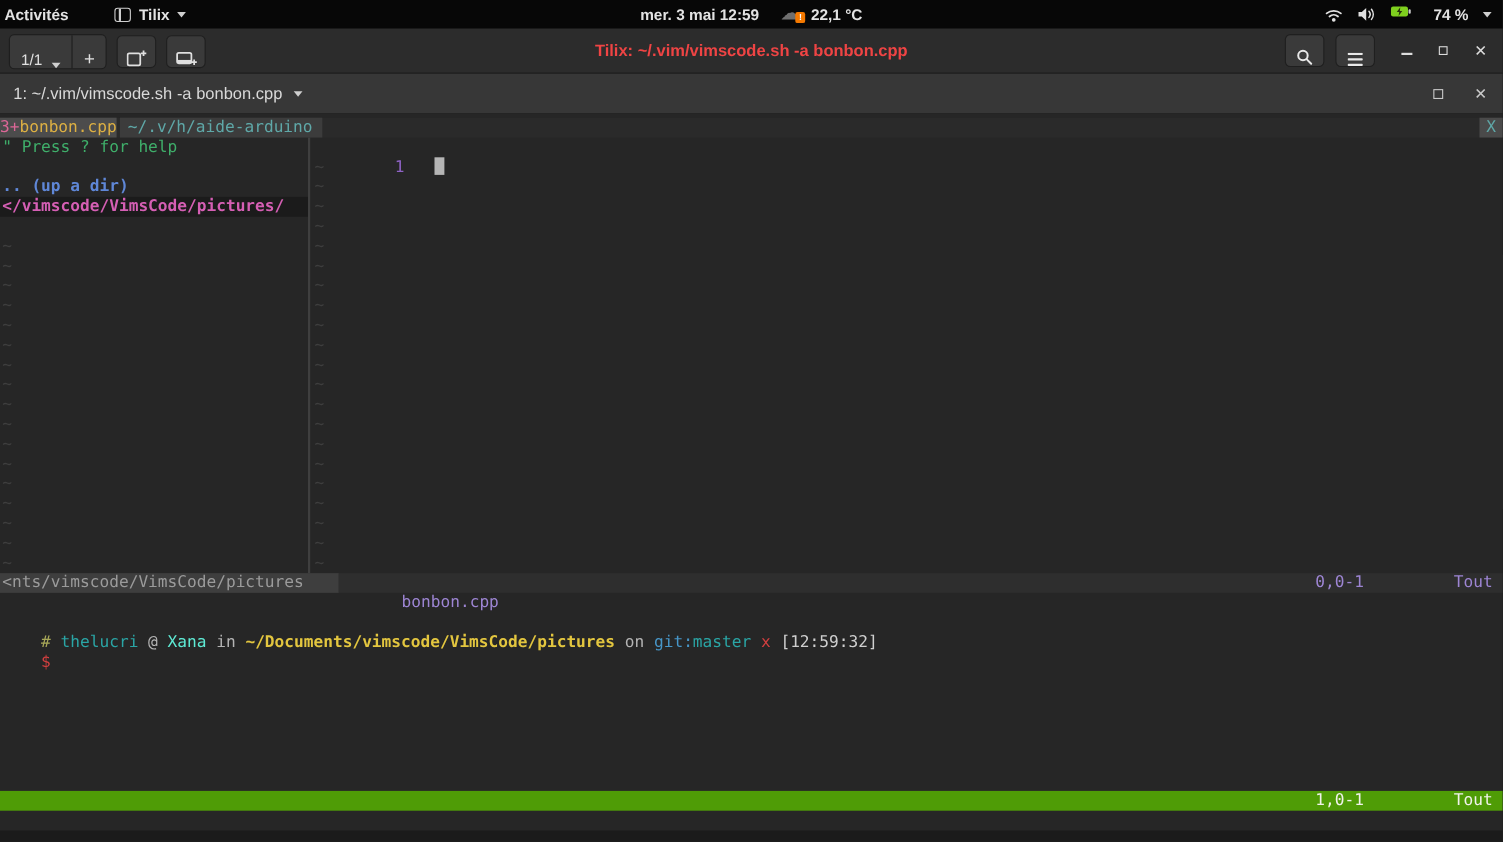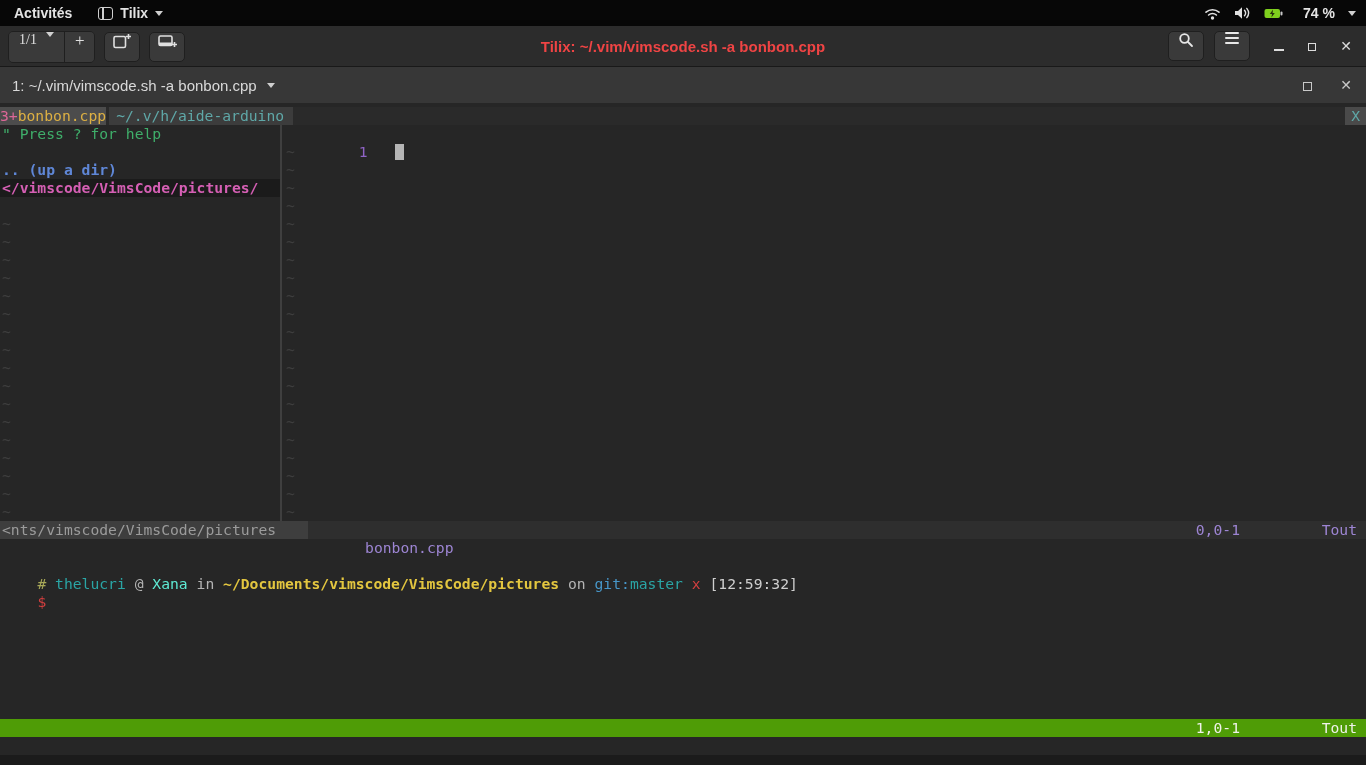--- a/index.html
+++ b/index.html
@@ -3,48 +3,48 @@
 <meta charset="utf-8">
 <style>
   * { margin:0; padding:0; box-sizing:border-box; }
   html,body { width:1366px; height:765px; background:#1b1b1b; overflow:hidden;
               font-family:"Liberation Sans", sans-serif; }
 
   
   .topbar { position:absolute; top:0; left:0; width:1366px; height:26px;
             background:#070707; color:#e3e3e3; font-size:14px; display:flex;
             align-items:center; }
-  .tb-left { display:flex; align-items:center; gap:26px; padding-left:14px; font-weight:600; }
+  .tb-left { display:flex; align-items:center; gap:42px; padding-left:4px; font-weight:600; }
   .tb-appmenu { display:flex; align-items:center; gap:7px; }
   .tilix-glyph { width:15px; height:13px; border:1.5px solid #cfcfcf; border-radius:3px;
                  position:relative; display:inline-block; }
   .tilix-glyph::after { content:""; position:absolute; left:3px; top:0; bottom:0;
                         width:1.5px; background:#cfcfcf; }
   .caret { width:0; height:0; border-left:4.5px solid transparent;
            border-right:4.5px solid transparent; border-top:5px solid #cfcfcf;
            display:inline-block; }
   .tb-center { position:absolute; left:50%; top:0; height:26px; transform:translateX(-50%);
                display:flex; align-items:center; gap:20px; font-weight:600; }
   .weather { display:flex; align-items:center; gap:7px; }
   .cloud-wrap { position:relative; width:20px; height:18px; }
   .cloud { font-size:16px; color:#6f6f6f; line-height:18px; }
   .cloud-badge { position:absolute; right:-2px; bottom:1px; width:9px; height:10px;
                  background:#f57900; border-radius:2px; color:#fff; font-size:8px;
                  font-weight:700; text-align:center; line-height:10px; }
   .tb-right { margin-left:auto; display:flex; align-items:center; gap:13px;
               padding-right:10px; font-weight:600; }
-  .batt-group { display:flex; align-items:center; gap:20px; }
+  .batt-group { display:flex; gap:20px; }
 
   
   .winheader { position:absolute; top:26px; left:0; width:1366px; height:41px;
                background:#2c2c2c; border-bottom:1px solid #191919; color:#dddddd; }
   .wh-left { position:absolute; left:8px; top:5px; display:flex; gap:9px; align-items:center; }
   .btn-group { display:flex; border:1px solid #1f1f1f; border-radius:5px; overflow:hidden; }
-  .hbtn { background:#3a3a3a; height:30px; display:flex; align-items:flex-start; justify-content:center;
-          font-size:14px; color:#e0e0e0; padding:0 10px;font-family:Liberation Serif, serif; }
+  .hbtn { background:#3a3a3a; height:30px; display:flex; align-items:flex-end; justify-content:center;
+          font-size:14px; color:#e0e0e0; padding:0 10px; }
   .btn-group .hbtn + .hbtn { border-left:1px solid #1f1f1f; }
   .sq { border:1px solid #1f1f1f; border-radius:5px; width:36px; }
   .plus-glyph { font-size:17px; line-height:1; }
   .wh-title { position:absolute; left:0; right:0; top:0; height:40px; display:flex;
               align-items:center; justify-content:center; font-weight:700; font-size:15px;
               color:#ef4444; pointer-events:none; }
   .wh-right { position:absolute; right:10px; top:5px; display:flex; align-items:center; gap:10px; }
   .winctl { display:flex; align-items:center; gap:24px; margin-left:14px; padding-right:4px; }
   .min-bar { width:10px; height:2px; background:#dcdcdc; display:inline-block; }
   .restore-box { width:8px; height:8px; border:1.5px solid #dcdcdc; display:inline-block; }
@@ -122,20 +122,30 @@
 
 <div class="topbar">
   <div class="tb-left">
     <span>Activités</span>
     <span class="tb-appmenu">
       <span class="tilix-glyph"></span>
       <span>Tilix</span>
       <span class="caret"></span>
     </span>
   </div>
+  <div class="tb-center">
+    <span>mer. 3 mai  12:59</span>
+    <span class="weather">
+      <span class="cloud-wrap">
+        <span class="cloud">☁</span>
+        <span class="cloud-badge">!</span>
+      </span>
+      <span>22,1 °C</span>
+    </span>
+  </div>
   <div class="tb-right">
     <span>
       <svg width="17" height="13" viewBox="0 0 17 13">
         <path d="M2 5.2a10 10 0 0 1 13 0" fill="none" stroke="#e0e0e0" stroke-width="1.6" stroke-linecap="round"></path>
         <path d="M4.6 8a6 6 0 0 1 7.8 0" fill="none" stroke="#e0e0e0" stroke-width="1.6" stroke-linecap="round"></path>
         <circle cx="8.5" cy="11" r="1.7" fill="#e0e0e0"></circle>
       </svg>
     </span>
     <span>
       <svg width="17" height="14" viewBox="0 0 17 14">

